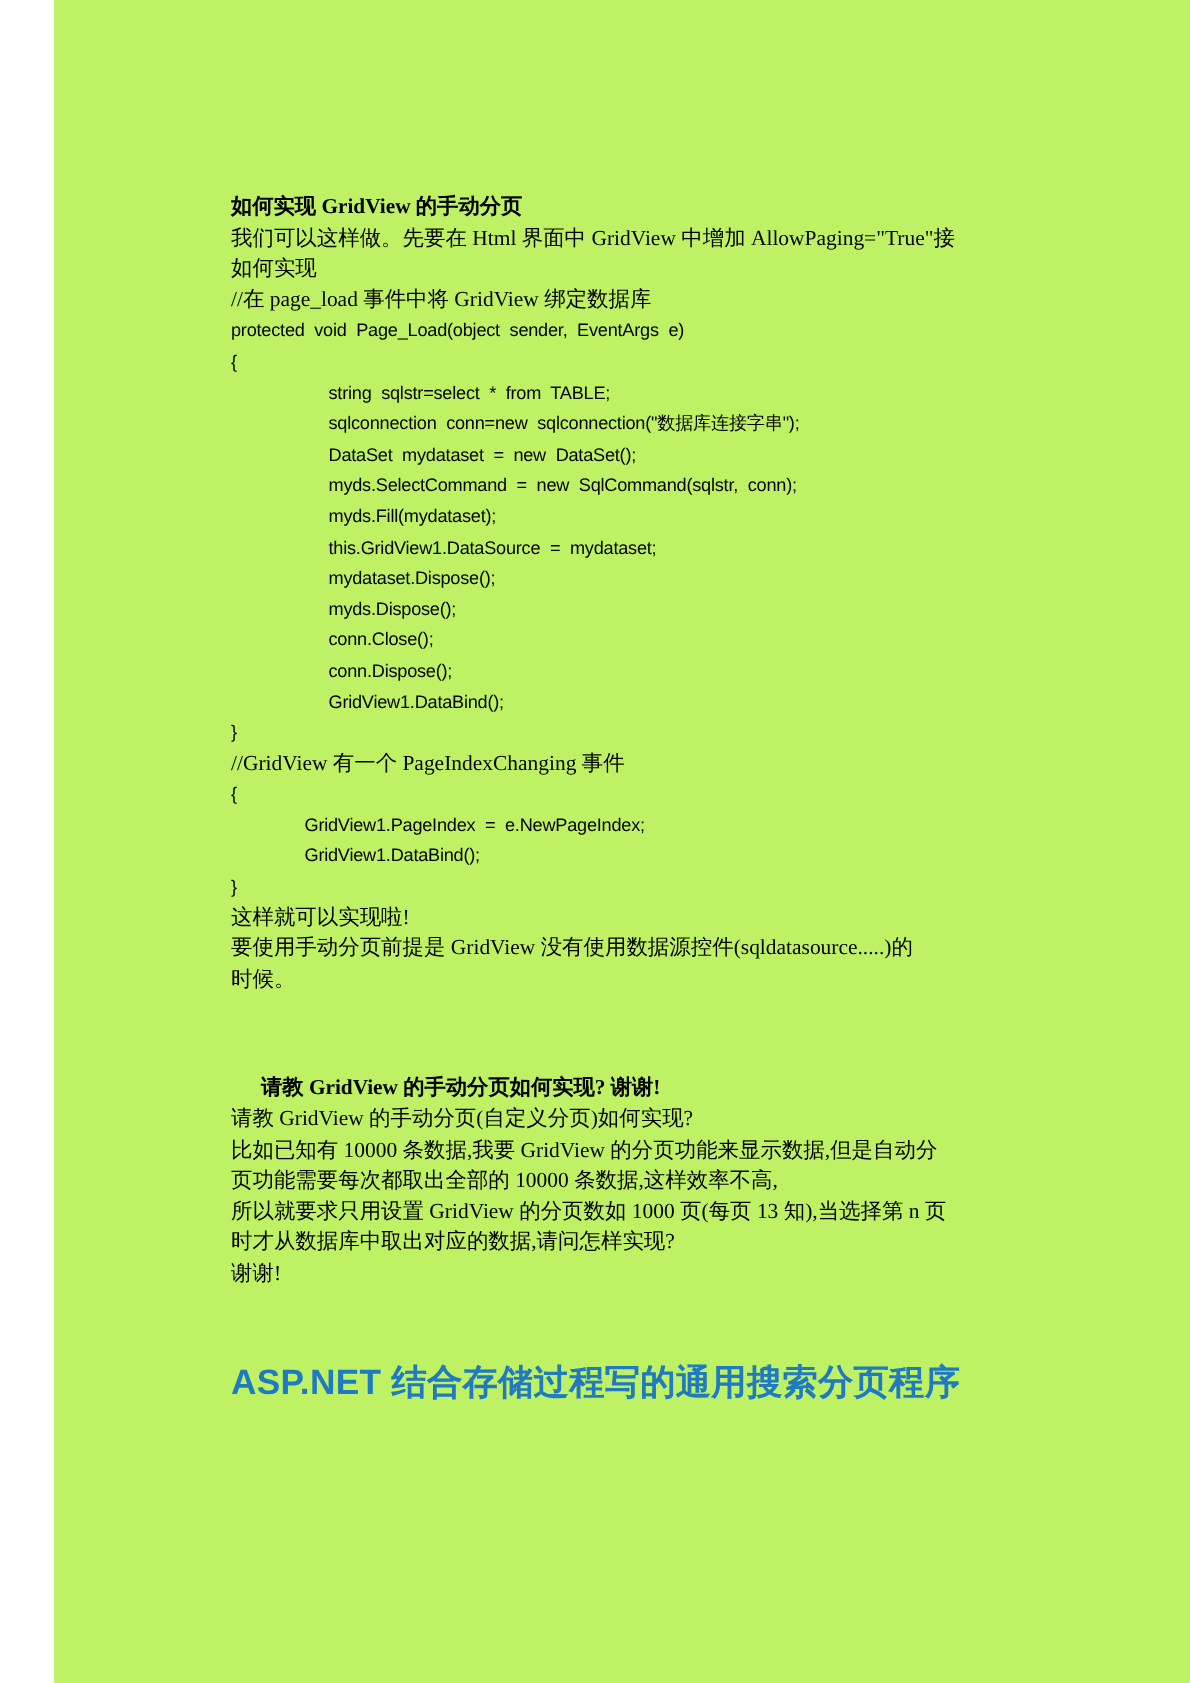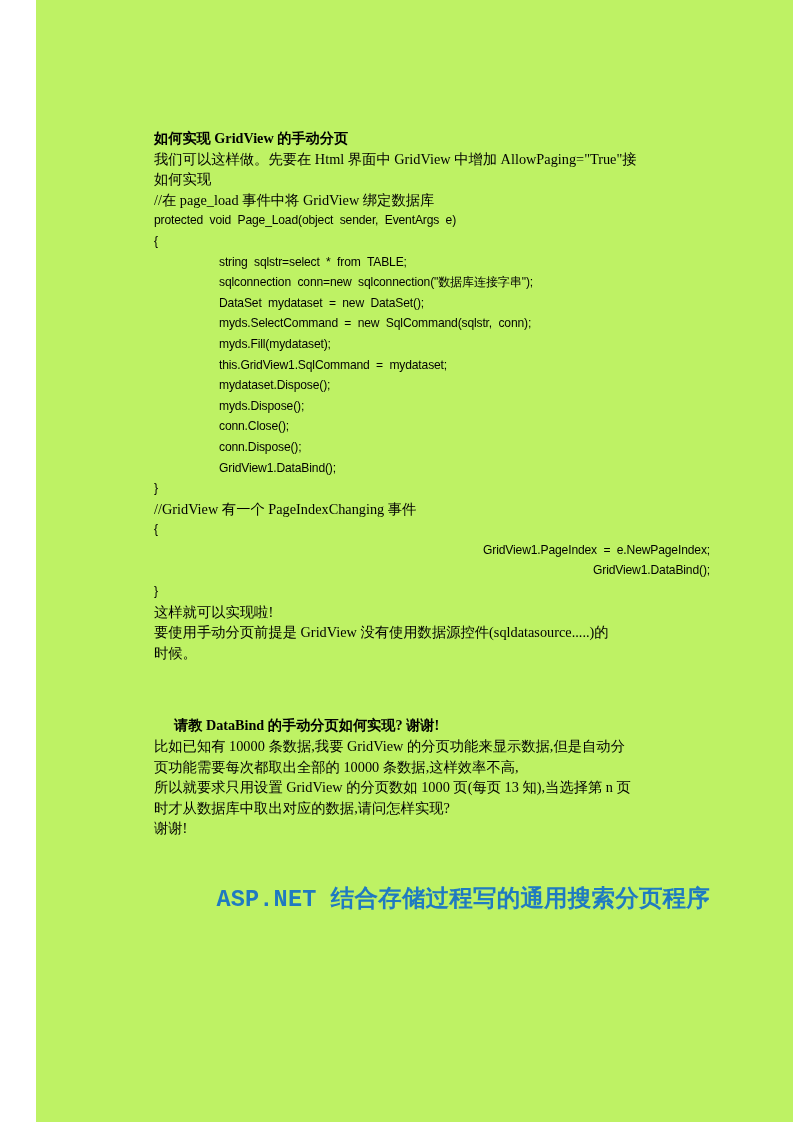--- a/index.html
+++ b/index.html
@@ -42,41 +42,40 @@
   
   .code {
     font-family: Liberation Sans, sans-serif;
     font-size: 12.1px;
     line-height: 20.6px;
     white-space: pre-wrap;
     word-break: break-all;
     letter-spacing: -0.15px;
   }
   .code.indent1 { padding-left: 65px; }
-  .code.indent2 { padding-left: 49px; text-align: right; }
+  .code.indent2 { padding-left: 49px; }
 
   
   .para {
     font-size: 14.3px;
     line-height: 20.6px;
     white-space: pre-wrap;
     word-break: break-all;
   }
   .gap-md  { height: 52px; }
   .gap-lg  { height: 46px; }
 
   .blue-heading {
     color: #1f7ac1;
-    font-family: Liberation Mono, monospace;
+    font-family: Liberation Sans, sans-serif;
     font-size: 23.5px;
     line-height: 30px;
     font-weight: bold;
     letter-spacing: 0.2px;
     white-space: pre-wrap;
-    text-align: right;
   }
 </style>
 </head>
 <body>
 
 <div class="page">
   <div class="content">
 
     <div class="heading">如何实现 GridView 的手动分页</div>
 
@@ -85,43 +84,44 @@
 
     <div class="para">//在 page_load 事件中将 GridView 绑定数据库</div>
 
     <div class="code">protected  void  Page_Load(object  sender,  EventArgs  e)</div>
     <div class="code">{</div>
     <div class="code indent1">string  sqlstr=select  *  from  TABLE;</div>
     <div class="code indent1">sqlconnection  conn=new  sqlconnection("数据库连接字串");</div>
     <div class="code indent1">DataSet  mydataset  =  new  DataSet();</div>
     <div class="code indent1">myds.SelectCommand  =  new  SqlCommand(sqlstr,  conn);</div>
     <div class="code indent1">myds.Fill(mydataset);</div>
-    <div class="code indent1">this.GridView1.SqlCommand  =  mydataset;</div>
+    <div class="code indent1">this.GridView1.DataSource  =  mydataset;</div>
     <div class="code indent1">mydataset.Dispose();</div>
     <div class="code indent1">myds.Dispose();</div>
     <div class="code indent1">conn.Close();</div>
     <div class="code indent1">conn.Dispose();</div>
     <div class="code indent1">GridView1.DataBind();</div>
     <div class="code">}</div>
 
     <div class="para">//GridView 有一个 PageIndexChanging 事件</div>
 
     <div class="code">{</div>
     <div class="code indent2">GridView1.PageIndex  =  e.NewPageIndex;</div>
     <div class="code indent2">GridView1.DataBind();</div>
     <div class="code">}</div>
 
     <div class="para">这样就可以实现啦!</div>
     <div class="para">要使用手动分页前提是 GridView 没有使用数据源控件(sqldatasource.....)的</div>
     <div class="para">时候。</div>
 
     <div class="gap-md"></div>
 
-    <div class="heading heading-indent">请教 DataBind 的手动分页如何实现? 谢谢!</div>
+    <div class="heading heading-indent">请教 GridView 的手动分页如何实现? 谢谢!</div>
 
+    <div class="para">请教 GridView 的手动分页(自定义分页)如何实现?</div>
     <div class="para">比如已知有 10000 条数据,我要 GridView 的分页功能来显示数据,但是自动分</div>
     <div class="para">页功能需要每次都取出全部的 10000 条数据,这样效率不高,</div>
     <div class="para">所以就要求只用设置 GridView 的分页数如 1000 页(每页 13 知),当选择第 n 页</div>
     <div class="para">时才从数据库中取出对应的数据,请问怎样实现?</div>
     <div class="para">谢谢!</div>
 
     <div class="gap-lg"></div>
 
     <div class="blue-heading">ASP.NET 结合存储过程写的通用搜索分页程序</div>
 

